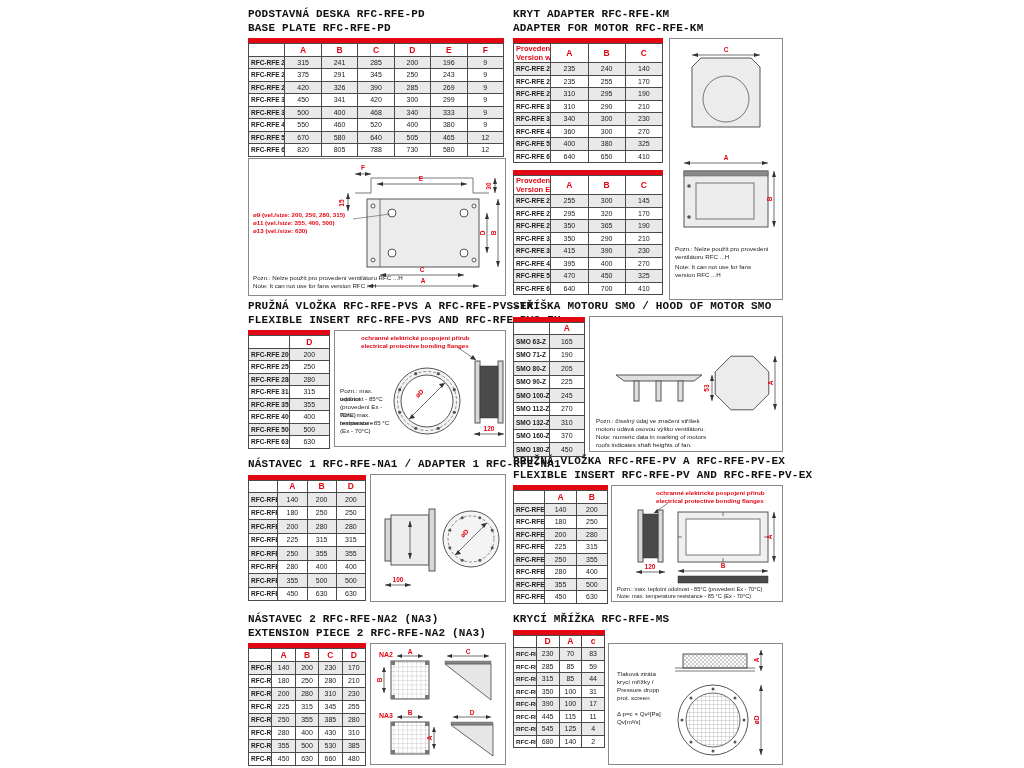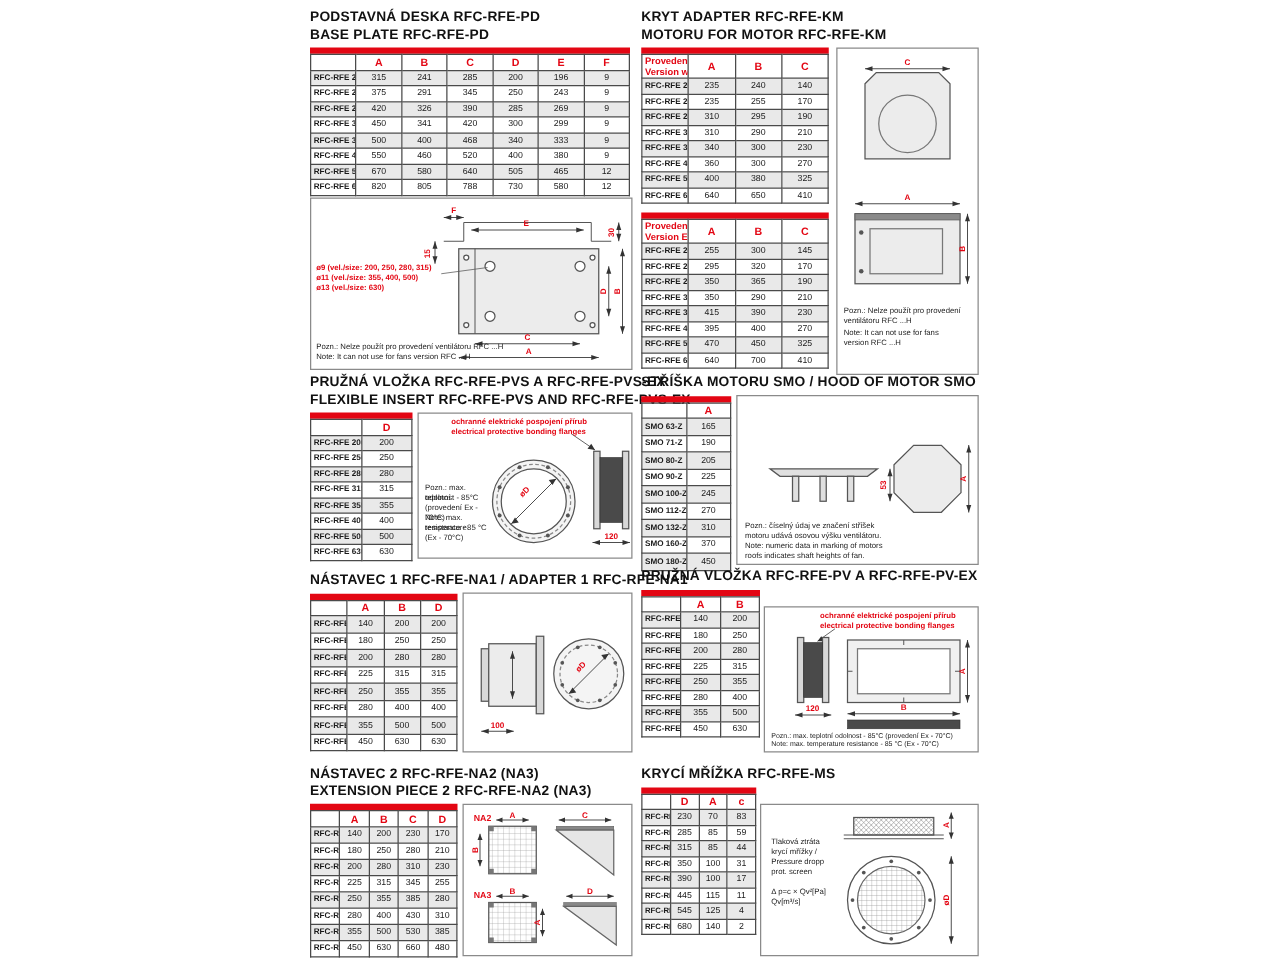--- a/index.html
+++ b/index.html
@@ -1,19 +1,19 @@
 <!DOCTYPE html>
 <html><head>
 <meta charset="utf-8">
 <style>
   html,body{margin:0;padding:0;}
   body{width:1024px;height:768px;background:#ffffff;position:relative;
        font-family:"Liberation Sans",sans-serif;color:#1a1a1a;overflow:hidden;}
   .sec{position:absolute;}
-  .title{font-size:11px;font-weight:bold;line-height:13.5px;letter-spacing:.2px;color:#111;white-space:nowrap;}
+  .title{font-size:11px;font-weight:bold;line-height:13.5px;letter-spacing:.2px;color:#111;white-space:nowrap;font-family:Liberation Mono, monospace;}
   .redbar{height:5px;background:#e30613;margin-top:3px;}
   table.dtable{border-collapse:collapse;table-layout:fixed;}
   .dtable th,.dtable td{border:1px solid #4a4a4a;padding:0 2px;height:11.5px;overflow:hidden;white-space:nowrap;}
   .dtable th.col{color:#e30613;font-weight:bold;font-size:8.5px;text-align:center;background:#fff;}
   .dtable th.corner{color:#e30613;font-weight:bold;font-size:7.5px;text-align:left;background:#fff;line-height:9px;}
   .dtable td.rowname{font-weight:bold;font-size:6.5px;text-align:left;}
   .dtable td.val{text-align:center;font-size:7px;}
   .dtable tbody tr:nth-child(odd){background:#e9e9e9;}
   .dtable tbody tr:nth-child(even){background:#ffffff;}
   .panel{position:absolute;border:1px solid #8a8a8a;background:#fff;}
@@ -181,21 +181,21 @@
     <div class="rednote" style="left:4px;top:52px;">ø9 (vel./size: 200, 250, 280, 315)</div>
     <div class="rednote" style="left:4px;top:60px;">ø11 (vel./size: 355, 400, 500)</div>
     <div class="rednote" style="left:4px;top:68px;">ø13 (vel./size: 630)</div>
     <div class="txt" style="left:4px;top:115px;">Pozn.: Nelze použít pro provedení ventilátoru RFC ...H</div>
     <div class="txt" style="left:4px;top:123px;">Note: It can not use for fans version RFC ...H</div>
   </div>
 </div>
 
 <div class="sec" id="sec-km" style="left:513px;top:8px;width:268px;">
   <div class="title">KRYT ADAPTER RFC-RFE-KM</div>
-  <div class="title">MOTORU FOR MOTOR RFC-RFE-KM</div>
+  <div class="title">ADAPTER FOR MOTOR RFC-RFE-KM</div>
   <div class="redbar" style="width:150px"></div>
   <table class="dtable t1">
       <thead>
         <tr>
           <th class="corner">
             <div>Provedení mimo EX1-FM</div>
             <div>Version without EX1-FM*</div>
           </th>
           <th class="col">A</th>
           <th class="col">B</th>
@@ -590,20 +590,21 @@
       <line x1="84" y1="80" x2="116" y2="48" class="dimline"></line>
       <path class="ah" d="M116,48l-6,1l3,4z"></path>
         <path class="ah" d="M84,80l6,-1l-3,-4z"></path>
       <text transform="rotate(-45 95 60)" x="95" y="60" text-anchor="middle" class="dim">øD</text>
     </svg>
   </div>
 </div>
 
 <div class="sec" id="sec-pv" style="left:513px;top:455px;width:268px;">
   <div class="title">PRUŽNÁ VLOŽKA RFC-RFE-PV A RFC-RFE-PV-EX</div>
+  <div class="title">FLEXIBLE INSERT RFC-RFE-PV AND RFC-RFE-PV-EX</div>
   <div class="redbar" style="width:95px"></div>
   <table class="dtable">
       <thead>
         <tr>
           <th class="corner"></th>
           <th class="col">A</th>
           <th class="col">B</th>
         </tr>
       </thead>
       <tbody>

